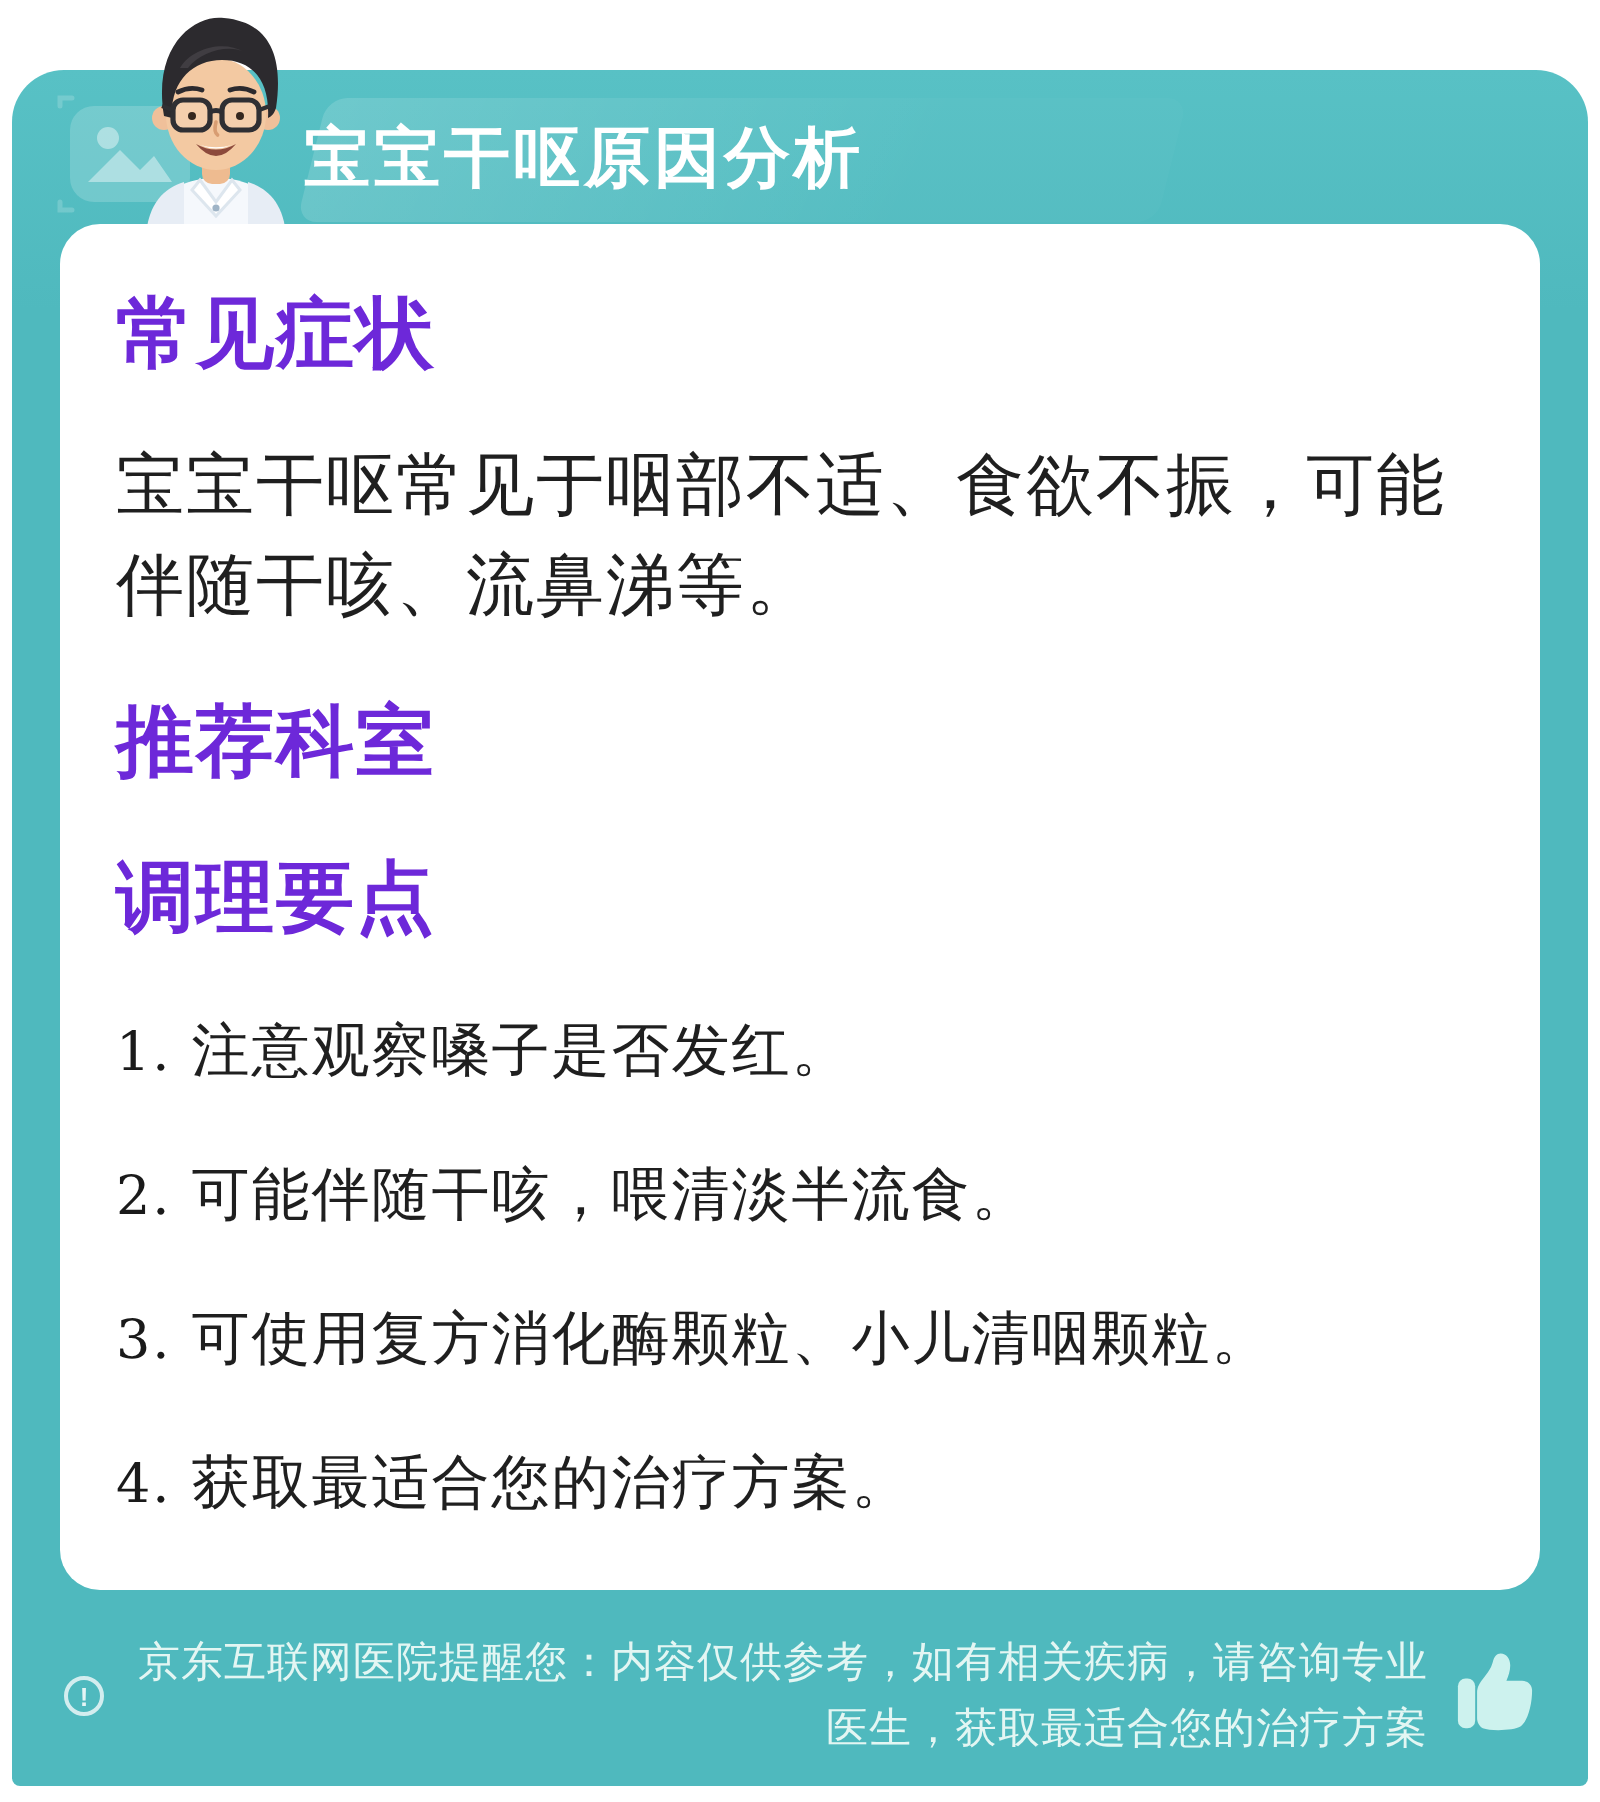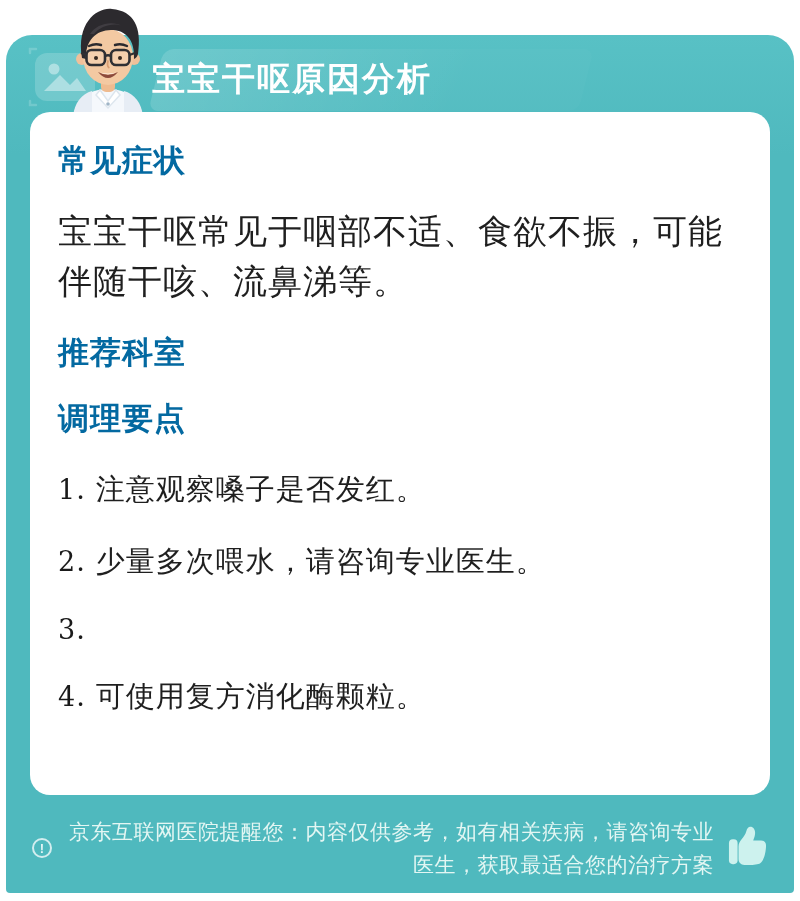--- a/index.html
+++ b/index.html
@@ -60,23 +60,23 @@
     position: absolute;
     left: 24px; right: 24px;
     top: 77px;
     height: 683px;
     background: #ffffff;
     border-radius: 20px;
     padding: 26px 28px;
     overflow: hidden;
   }
   .card h2 {
-    font-size: 31px;
+    font-size: 39px;
     font-weight: 700;
-    color: #0369a1;
+    color: #6d28d9;
     margin: 14px 0 24px 0;
     letter-spacing: 1px;
   }
   .card h2:first-child { margin-top: 2px; }
   .card p.body-text {
     font-size: 34px;
     line-height: 50px;
     color: #1F1F1F;
     margin: 0 0 26px 0;
     letter-spacing: 1px;
@@ -204,28 +204,29 @@
     <h2>推荐科室</h2>
 
     <h2>调理要点</h2>
     <ol class="remedy-list">
       <li>
         <span class="num">1.</span>
         <span>注意观察嗓子是否发红。</span>
       </li>
       <li>
         <span class="num">2.</span>
-        <span>少量多次喂水，请咨询专业医生。</span>
+        <span>可能伴随干咳，喂清淡半流食。</span>
       </li>
       <li>
         <span class="num">3.</span>
+        <span>可使用复方消化酶颗粒、小儿清咽颗粒。</span>
       </li>
       <li>
         <span class="num">4.</span>
-        <span>可使用复方消化酶颗粒。</span>
+        <span>获取最适合您的治疗方案。</span>
       </li>
 
     </ol>
   </div>
 
   <div class="footer">
     <span class="info-icon">!</span>
     <p class="disclaimer">京东互联网医院提醒您：内容仅供参考，如有相关疾病，请咨询专业医生，获取最适合您的治疗方案</p>
     <span class="thumb-icon">
       <svg viewBox="0 0 52 48" width="50" height="46">

